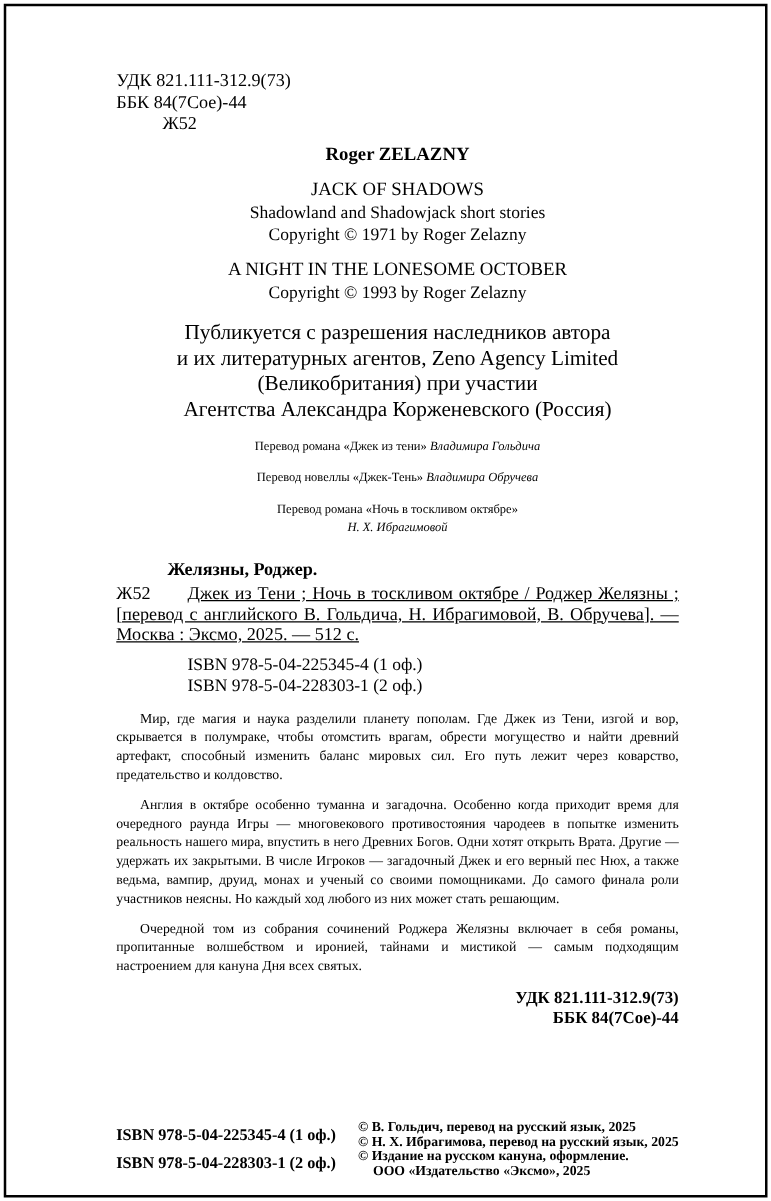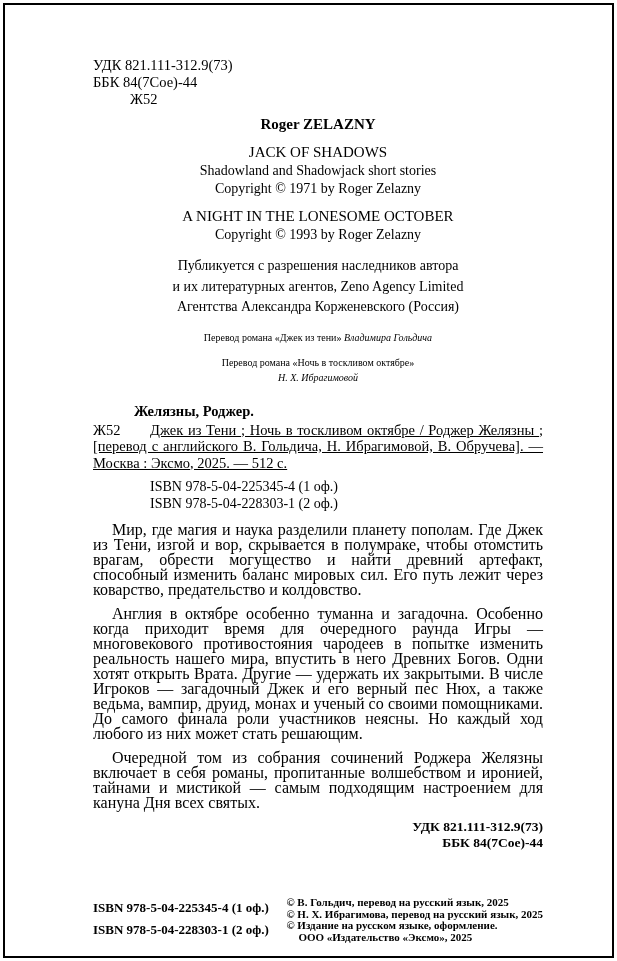--- a/index.html
+++ b/index.html
@@ -29,39 +29,39 @@
   .top-codes .code-zh { margin-left: 37px; }
 
   
   .center-block { text-align: center; }
   .author-name { font-weight: bold; font-size: 15px; margin-top: 8px; }
   .orig-title { font-size: 15px; margin-top: 11px; }
   .orig-subtitle { font-size: 14px; margin-top: 2px; }
   .copyright-line { font-size: 14px; margin-top: 2px; }
   .orig-title2 { font-size: 15px; margin-top: 11px; }
 
-  .permission { font-size: 14px; line-height: 20.5px; margin-top: 13px; text-align: center; }
+  .permission { font-size: 17px; line-height: 20.5px; margin-top: 13px; text-align: center; }
 
   .translation { font-size: 10px; margin-top: 14px; text-align: center; }
   .translation .tr-name { font-style: italic; }
   .translation .tr-name-block { display: block; font-style: italic; margin-top: 4px; }
 
   
   .bib { margin-top: 20px; font-size: 14.5px; }
   .bib-heading { font-weight: bold; margin-left: 41px; }
   .bib-record { position: relative; margin-top: 2px; }
   .bib-code { position: absolute; left: 0; top: 0; }
   .bib-text { margin: 0; text-indent: 57px; line-height: 16.5px; text-align: justify; text-decoration: underline; }
   .bib-isbns { margin-top: 7px; margin-left: 57px; font-size: 14px; line-height: 17px; }
 
   
   .annotation { margin-top: 10px; }
   .annotation p {
     margin: 0 0 9px 0;
-    font-size: 16px;
+    font-size: 11px;
     line-height: 15px;
     text-align: justify;
     text-indent: 19px;
   }
 
   .bottom-codes { text-align: right; font-weight: bold; font-size: 13.5px; line-height: 16px; margin-top: 4px; }
 
   
   .footer {
     position: absolute;
@@ -93,25 +93,29 @@
     <div class="author-name">Roger ZELAZNY</div>
     <div class="orig-title">JACK OF SHADOWS</div>
     <div class="orig-subtitle">Shadowland and Shadowjack short stories</div>
     <div class="copyright-line">Copyright © 1971 by Roger Zelazny</div>
     <div class="orig-title2">A NIGHT IN THE LONESOME OCTOBER</div>
     <div class="copyright-line">Copyright © 1993 by Roger Zelazny</div>
 
     <div class="permission">
       <div>Публикуется с разрешения наследников автора</div>
       <div>и их литературных агентов, Zeno Agency Limited</div>
+      <div>(Великобритания) при участии</div>
       <div>Агентства Александра Корженевского (Россия)</div>
     </div>
 
     <div class="translation">
       <span>Перевод романа «Джек из тени» </span><span class="tr-name">Владимира Гольдича</span>
+    </div>
+    <div class="translation">
+      <span>Перевод новеллы «Джек-Тень» </span><span class="tr-name">Владимира Обручева</span>
     </div>
     <div class="translation">
       <span>Перевод романа «Ночь в тоскливом октябре»</span>
       <span class="tr-name-block">Н. Х. Ибрагимовой</span>
     </div>
   </div>
 
   <div class="bib">
     <div class="bib-heading">Желязны, Роджер.</div>
     <div class="bib-record">
@@ -138,16 +142,16 @@
 </div>
 
 <div class="footer">
   <div class="footer-isbns">
     <div>ISBN 978-5-04-225345-4 (1 оф.)</div>
     <div>ISBN 978-5-04-228303-1 (2 оф.)</div>
   </div>
   <div class="footer-copyrights">
     <div>© В. Гольдич, перевод на русский язык, 2025</div>
     <div>© Н. Х. Ибрагимова, перевод на русский язык, 2025</div>
-    <div>© Издание на русском языке, оформление.</div>
+    <div>© Издание на русском кануна, оформление.</div>
     <div class="indent">ООО «Издательство «Эксмо», 2025</div>
   </div>
 </div>
 
 </body></html>

